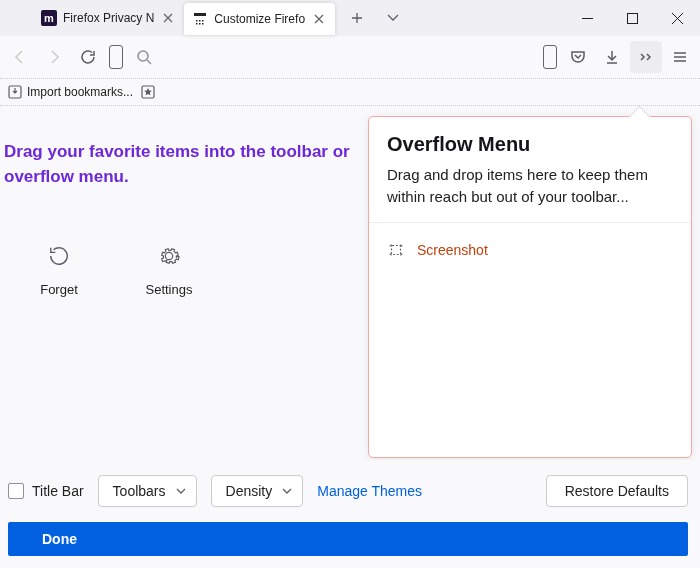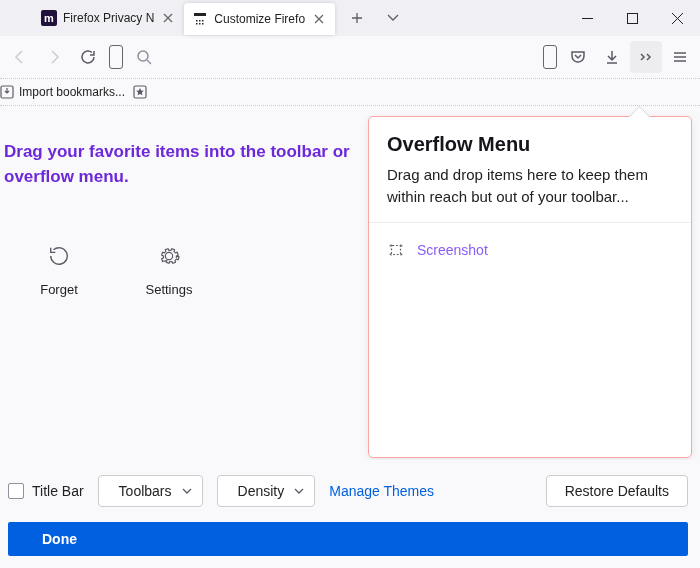--- a/index.html
+++ b/index.html
@@ -18,47 +18,47 @@
 
     
     .nav-bar { display: flex; align-items: center; height: 42px; background: #f9f9fb; padding: 0 4px; gap: 2px; }
     .nav-btn { width: 32px; height: 32px; display: flex; align-items: center; justify-content: center; color: #5b5b66; cursor: pointer; border-radius: 4px; }
     .nav-btn.disabled { color: #ccc; }
     .nav-btn.boxed { background: #ededf0; border-radius: 4px; }
     .reader { width: 14px; height: 24px; border: 1.5px solid #666; border-radius: 3px; margin: 0 3px; }
     .spacer { flex: 1; }
 
     
-    .bm-bar { display: flex; align-items: center; height: 28px; background: #f9f9fb; padding: 0 0; gap: 8px; font-size: 12px; border-top: 1px dotted #ccc; border-bottom: 1px dotted #ccc; }
+    .bm-bar { display: flex; align-items: center; height: 28px; background: #f9f9fb; padding: 0 8px; gap: 8px; font-size: 12px; border-top: 1px dotted #ccc; border-bottom: 1px dotted #ccc; }
     .bm-item { display: flex; align-items: center; gap: 5px; color: #222; cursor: pointer; }
 
     
     .main { display: flex; height: 352px; padding: 10px 8px 0 4px; gap: 4px; background: #f9f9fb; }
     .left-col { display: flex; flex-direction: column; padding-top: 24px; }
     .instruction { font-size: 17px; font-weight: 600; line-height: 1.45; color: #6d28d9; padding-right: 10px; }
     .grid { display: flex; flex-wrap: wrap; margin-top: 30px; }
     .grid-item { display: flex; flex-direction: column; align-items: center; gap: 12px; width: 110px; height: 100px; font-size: 13px; color: #222; cursor: grab; justify-content: center; }
     .grid-item .icon-box { width: 28px; height: 28px; display: flex; align-items: center; justify-content: center; color: #5b5b66; }
 
     .overflow-panel { width: 436px; background: #fff; border: 1px solid #fca5a5; border-radius: 5px; box-shadow: 0 2px 8px rgba(0,0,0,0.08); display: flex; flex-direction: column; position: relative; margin-top: 0; }
     .overflow-panel::before { content: ""; position: absolute; top: -8px; right: 44px; width: 14px; height: 14px; background: #fff; border-left: 1px solid #ddd; border-top: 1px solid #ddd; transform: rotate(45deg); }
     .ov-head { padding: 16px 18px 14px 18px; }
     .ov-title { font-size: 20px; font-weight: 700; color: #15141a; margin-bottom: 8px; }
     .ov-desc { font-size: 15px; color: #222; line-height: 1.45; }
     .ov-sep { height: 1px; background: #ededf0; }
     .ov-items { padding: 12px 18px; }
-    .ov-item { display: flex; align-items: center; gap: 12px; font-size: 14px; color: #8b5cf6; padding: 6px 0; cursor: grab; }
+    .ov-item { display: flex; align-items: center; gap: 12px; font-size: 14px; color: #c2410c; padding: 6px 0; cursor: grab; }
 
     
     .bottom { position: absolute; bottom: 0; left: 0; right: 0; background: #f9f9fb; padding: 0 12px 12px 8px; }
     .bottom-row { display: flex; align-items: center; gap: 14px; height: 38px; margin-bottom: 12px; margin-top: 12px; }
     .cb-wrap { display: flex; align-items: center; gap: 8px; }
     .cb { width: 16px; height: 16px; border: 1px solid #8f8f9d; border-radius: 2px; background: #fff; cursor: pointer; }
     .cb-label { font-size: 14px; color: #222; }
-    .select-btn { display: flex; align-items: center; gap: 10px; height: 32px; padding: 0 10px 0 20px; background: #fff; border: 1px solid #ccc; border-radius: 4px; font-size: 14px; color: #222; cursor: pointer; }
+    .select-btn { display: flex; align-items: center; gap: 10px; height: 32px; padding: 0 10px 0 14px; background: #fff; border: 1px solid #ccc; border-radius: 4px; font-size: 14px; color: #222; cursor: pointer; }
     .link { color: #0060df; font-size: 14px; cursor: pointer; }
     .btn { height: 32px; padding: 12px 18px; background: #fff; border: 1px solid #ccc; border-radius: 4px; font-size: 14px; color: #222; cursor: pointer; display: flex; align-items: center; }
     .btn.primary { background: #0060df; color: #fff; border: none; height: 34px; padding: 0 34px; border-radius: 2px; font-weight: 600; }
 
     svg { display: block; }
   </style>
 </head>
 <body>
 
 <div class="tab-bar">

